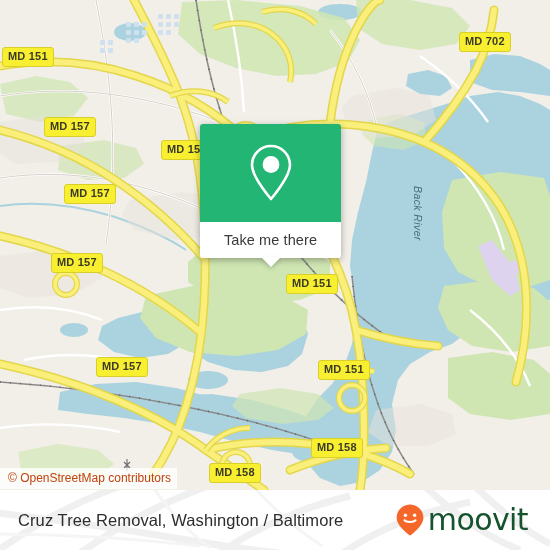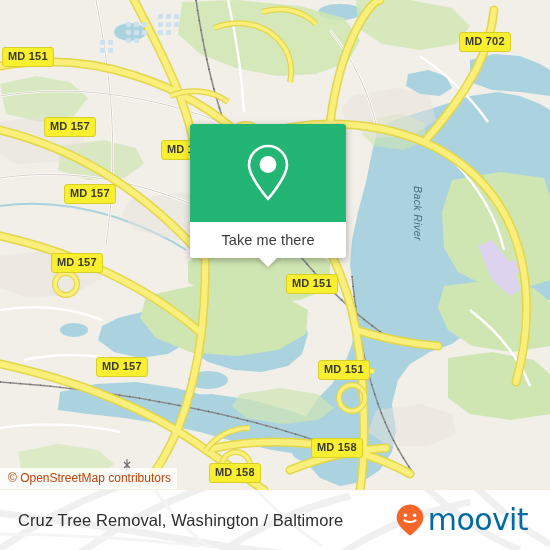--- a/index.html
+++ b/index.html
@@ -58,23 +58,23 @@
     letter-spacing: .4px;
     white-space: nowrap;
     transform-origin: left top;
     transform: rotate(90deg);
     font-family: "Liberation Sans", sans-serif;
   }
 
   
   .card {
     position: absolute;
-    left: 190px;
+    left: 200px;
     top: 124px;
-    width: 156px;
+    width: 141px;
     border-radius: 3px;
     box-shadow: 0 2px 7px rgba(0,0,0,.32);
     overflow: visible;
     z-index: 40;
   }
   .card-top {
     height: 98px;
     background: #22b573;
     border-radius: 3px 3px 0 0;
     display: flex;
@@ -153,21 +153,21 @@
     letter-spacing: .1px;
     white-space: nowrap;
   }
   .brand {
     display: flex;
     align-items: center;
     gap: 3px;
     padding-right: 4px;
   }
   .brand-word {
-    color: #0369a1;
+    color: #14532d;
     font-size: 30px;
     line-height: 30px;
     letter-spacing: -0.6px;
     font-family: "DejaVu Sans", sans-serif;
   }
 </style>
 </head>
 <body>
 
 <div class="screen">

